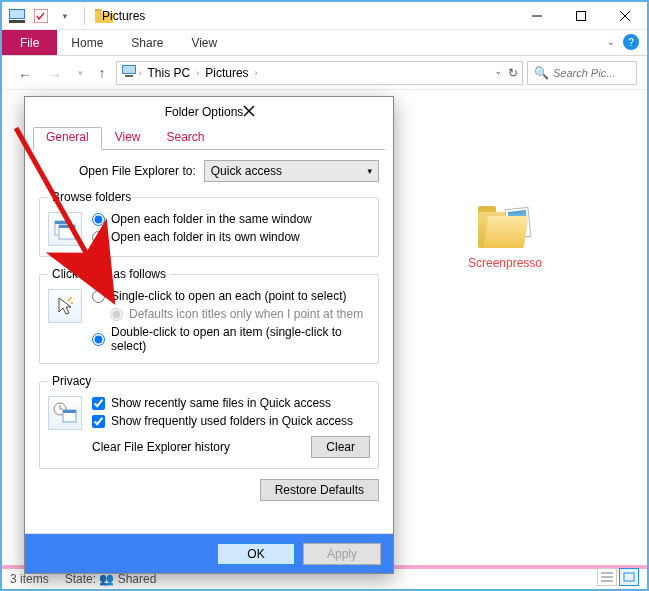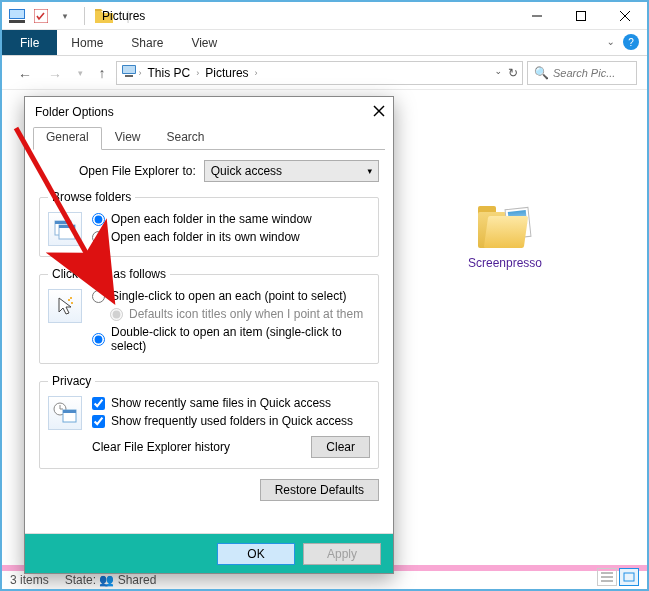--- a/index.html
+++ b/index.html
@@ -7,21 +7,21 @@
   
   .titlebar { height: 28px; background: #fff; display: flex; align-items: center; justify-content: space-between; border-bottom: 1px solid #e5e5e5; }
   .titlebar-left { display: flex; align-items: center; gap: 6px; padding-left: 6px; }
   .qat-icon { width: 18px; height: 18px; display: flex; align-items: center; justify-content: center; font-size: 12px; }
   .titlebar-title { position: absolute; left: 100px; font-size: 12px; color: #000; }
   .win-btns { display: flex; }
   .win-btn { width: 44px; height: 28px; display: flex; align-items: center; justify-content: center; color: #333; }
   .win-btn svg { width: 10px; height: 10px; }
   
   .ribbon { height: 26px; display: flex; align-items: stretch; border-bottom: 1px solid #d9d9d9; position: relative; }
-  .file-tab { background: #0c4a6e; color: #fff; padding: 0 18px; display: flex; align-items: center; font-size: 12px; }
+  .file-tab { background: #be185d; color: #fff; padding: 0 18px; display: flex; align-items: center; font-size: 12px; }
   .ribbon-tab { padding: 0 14px; display: flex; align-items: center; color: #333; }
   .help-icon { position: absolute; right: 8px; top: 4px; width: 16px; height: 16px; border-radius: 50%; background: #1e90e6; color: #fff; font-size: 10px; display: flex; align-items: center; justify-content: center; }
   .ribbon-caret { position: absolute; right: 32px; top: 6px; font-size: 10px; color: #666; }
   
   .navbar { height: 34px; display: flex; align-items: center; gap: 4px; padding: 0 10px; border-bottom: 1px solid #eaeaea; }
   .nav-arrow { color: #555; font-size: 14px; padding: 2px 6px; }
   .nav-arrow.disabled { color: #bbb; }
   .addr { flex: 1; height: 24px; border: 1px solid #ccc; display: flex; align-items: center; padding: 0 4px; gap: 2px; }
   .crumb { padding: 0 4px; }
   .crumb-sep { color: #888; font-size: 9px; }
@@ -30,51 +30,51 @@
   .searchbox input { border: none; outline: none; width: 80px; font-style: italic; color: #888; font-size: 11px; }
   
   .content { position: absolute; top: 88px; left: 0; right: 0; bottom: 24px; background: #fff; }
   .folder-item { position: absolute; top: 116px; left: 463px; width: 80px; text-align: center; }
   .folder-icon { width: 54px; height: 44px; margin: 0 auto 6px; position: relative; }
   .folder-back { position: absolute; left: 0; top: 6px; width: 44px; height: 36px; background: linear-gradient(#f5d67b,#e5b944); border-radius: 2px; }
   .folder-tab { position: absolute; left: 0; top: 0; width: 18px; height: 8px; background: #e5b944; border-radius: 2px 2px 0 0; }
   .folder-front { position: absolute; left: 8px; top: 10px; width: 40px; height: 32px; background: linear-gradient(#fde8a5,#f0c34e); border-radius: 2px; transform: skewX(-8deg); }
   .thumb { position: absolute; right: 2px; top: 2px; width: 24px; height: 30px; background: #fff; border: 1px solid #bbb; transform: rotate(-6deg); }
   .thumb-inner { width: 18px; height: 14px; margin: 2px auto; background: linear-gradient(#4aa0d8,#b7e0f5); }
-  .folder-label { font-size: 12px; color: #4c1d95; }
-  
-  .statusbar { position: absolute; left: 0; right: 0; bottom: 0; height: 24px; border-top: 6px solid #f9a8d4; display: flex; align-items: center; padding: 0 8px; color: #555; font-size: 11px; gap: 16px; }
+  .folder-label { font-size: 12px; color: #ef4444; }
+  
+  .statusbar { position: absolute; left: 0; right: 0; bottom: 0; height: 24px; border-top: 4px solid #f9a8d4; display: flex; align-items: center; padding: 0 8px; color: #555; font-size: 11px; gap: 16px; }
   .view-toggle { position: absolute; right: 8px; bottom: 3px; display: flex; gap: 2px; }
   .view-btn { width: 20px; height: 18px; border: 1px solid #ccc; display: flex; align-items: center; justify-content: center; }
   .view-btn.active { border-color: #1e90e6; background: #e8f3fc; }
   
   .dialog { position: absolute; left: 22px; top: 94px; width: 370px; height: 478px; background: #fff; border: 1px solid #888; box-shadow: 0 6px 20px rgba(0,0,0,.35); }
-  .dlg-title { height: 30px; display: flex; align-items: center; justify-content: space-between; padding: 0 8px 0 10px; }
+  .dlg-title { height: 30px; display: flex; align-items: center; justify-content: center; padding: 0 8px 0 10px; }
   .dlg-title span { font-size: 12px; }
   .dlg-close-x svg { width: 12px; height: 12px; }
   .dlg-tabs { margin: 0 8px; display: flex; border-bottom: 1px solid #bbb; height: 23px; }
-  .dlg-tab { padding: 2px 12px; border: 1px solid transparent; margin-bottom: -1px; color: #404040; }
+  .dlg-tab { padding: 2px 12px; border: 1px solid transparent; margin-bottom: -1px; color: #be185d; }
   .dlg-tab.active { border: 1px solid #bbb; border-bottom: 1px solid #fff; background: #fff; border-radius: 2px 2px 0 0; }
   .dlg-body { padding: 10px 14px 6px 14px; }
   .row-open { display: flex; align-items: center; gap: 8px; margin-bottom: 8px; margin-left: 40px; }
   .combo { flex: 1; height: 22px; border: 1px solid #adadad; background: #e9e9e9; display: flex; align-items: center; justify-content: space-between; padding: 0 6px; }
   fieldset { border: 1px solid #d6d6d6; border-radius: 2px; margin-bottom: 10px; padding: 8px 8px 10px 8px; }
   legend { padding: 0 4px; color: #000; }
   .fs-row { display: flex; gap: 10px; }
   .fs-icon { width: 34px; height: 34px; flex: none; border: 1px solid #c7d8ea; background: linear-gradient(#fff,#eaf2fb); display: flex; align-items: center; justify-content: center; font-size: 16px; }
   .opts { flex: 1; display: flex; flex-direction: column; gap: 4px; }
   .opt { display: flex; align-items: center; gap: 6px; }
   .opt.sub { margin-left: 18px; color: #888; }
   .opt input[type=radio], .opt input[type=checkbox] { width: 13px; height: 13px; }
   .clear-row { display: flex; align-items: center; justify-content: space-between; margin-top: 6px; margin-left: 44px; }
   .btn { height: 22px; padding: 0 14px; border: 1px solid #adadad; background: #e1e1e1; font-size: 12px; }
   .btn.primary { background: #cfe8fb; border-color: #2393e4; }
   .btn.disabled { color: #a0a0a0; }
   .restore-row { text-align: right; margin-top: 6px; }
-  .dlg-buttons { position: absolute; left: 0; right: 0; bottom: 0; height: 40px; border-top: 1px solid #ddd; background: #14b8a6; display: flex; align-items: center; justify-content: flex-end; gap: 8px; padding: 0 12px; }
+  .dlg-buttons { position: absolute; left: 0; right: 0; bottom: 0; height: 40px; border-top: 1px solid #ddd; background: #3b82f6; display: flex; align-items: center; justify-content: flex-end; gap: 8px; padding: 0 12px; }
   .dlg-buttons .btn { width: 78px; }
   
   .arrow-svg { position: absolute; left: 6px; top: 118px; pointer-events: none; }
   .qa-divider { width:1px; height:18px; background:#ccc; margin:0 4px; }
 </style>
 </head>
 <body>
 
 <div class="titlebar">
   <div class="titlebar-left">

